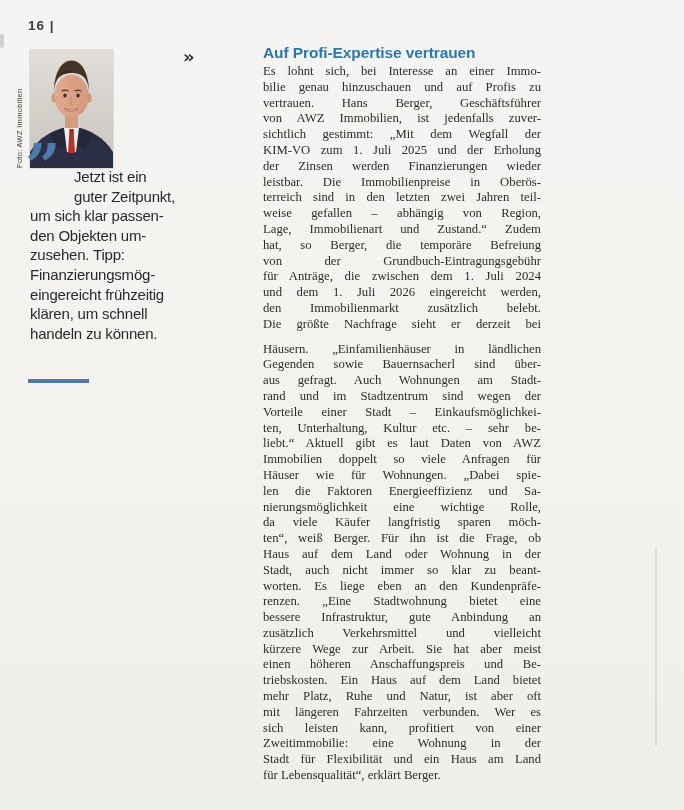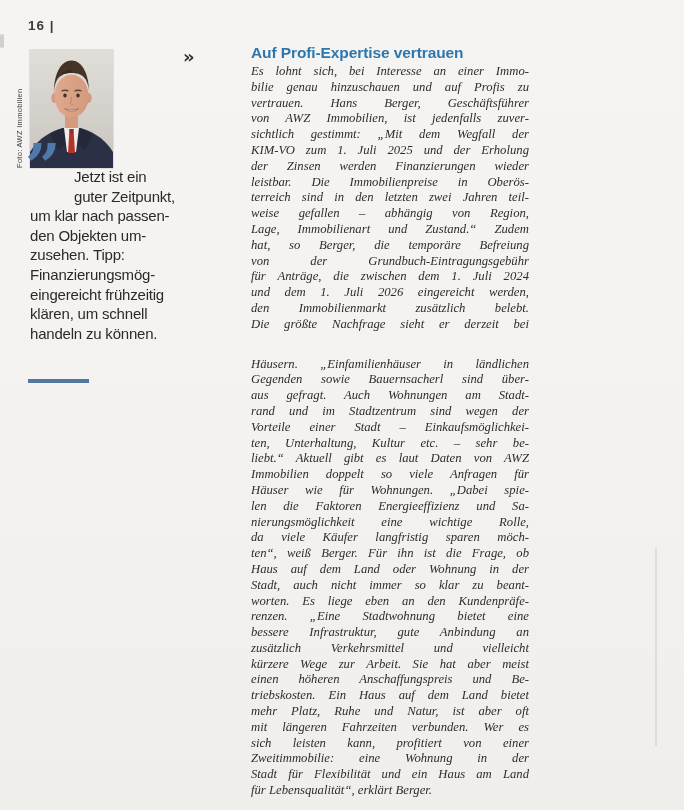--- a/index.html
+++ b/index.html
@@ -48,35 +48,35 @@
   .attribution{
     position:absolute;left:30px;top:345px;
     font-size:12.8px;line-height:13.8px;font-weight:700;color:#3a3a3a;
     letter-spacing:-.1px;
   }
   .rule{
     position:absolute;left:28px;top:379px;width:61px;height:4px;
     background:#54779f;
   }
   
-  .article{position:absolute;left:251px;top:44px;width:278px;}
+  .article{position:absolute;left:263px;top:44px;width:278px;}
   .headline{
     margin:0 0 3px 0;
     font-size:15.5px;line-height:17px;font-weight:700;color:#2e77ae;
     letter-spacing:-.1px;
   }
   .body-lines{
     font-family:"Liberation Serif",serif;
-    font-size:12.7px;color:#2f2c29;font-style:italic;
+    font-size:12.7px;color:#2f2c29;
   }
   .body-lines .line{
     height:15.8px;line-height:15.8px;overflow:hidden;
     text-align:justify;text-align-last:justify;
   }
-  .para2{margin-top:24px;}
+  .para2{margin-top:9px;}
   .para2 .line:last-child{text-align-last:left;}
   
   .edge-line{
     position:absolute;left:655px;top:548px;width:1.5px;height:198px;
     background:rgba(90,88,84,.12);
   }
   .corner-smudge{
     position:absolute;left:0;top:34px;width:4px;height:14px;
     background:rgba(100,98,94,.25);border-radius:2px;
   }
@@ -139,21 +139,21 @@
     </svg>
   </div>
 
   <div class="jump-mark">»</div>
 
   <div class="quote-glyph">”</div>
 
   <div class="pull-quote">
       <div class="qline">Jetzt ist ein</div>
       <div class="qline">guter Zeitpunkt,</div>
-      <div class="qline">um klar nach passen-</div>
+      <div class="qline">um sich klar passen-</div>
       <div class="qline">den Objekten um-</div>
       <div class="qline">zusehen. Tipp:</div>
       <div class="qline">Finanzierungsmög-</div>
       <div class="qline">eingereicht frühzeitig</div>
       <div class="qline">klären, um schnell</div>
       <div class="qline">handeln zu können.</div>
     </div>
 
 
   <div class="rule"></div>

